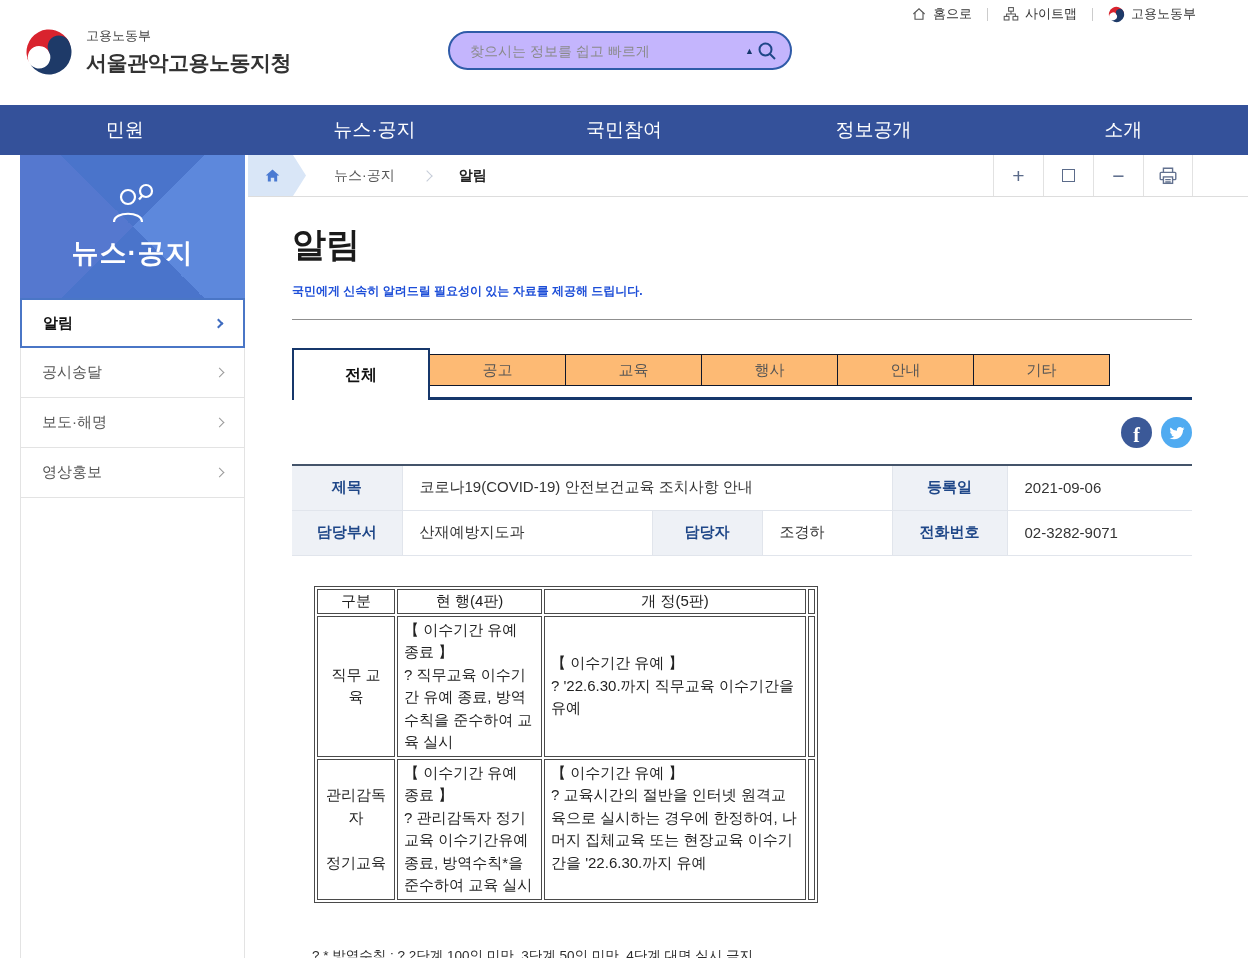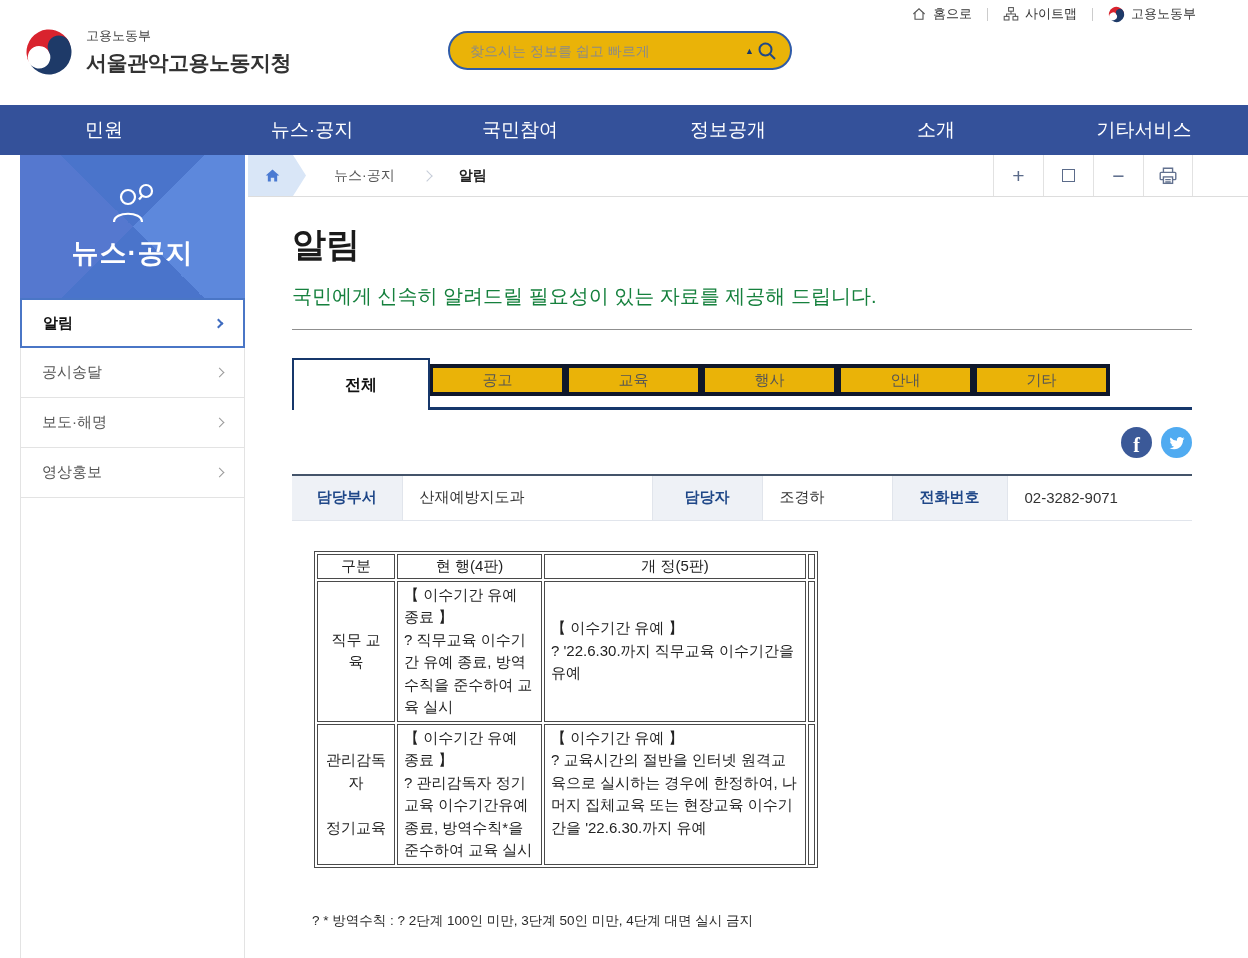--- a/index.html
+++ b/index.html
@@ -8,21 +8,21 @@
 
   
   .utilbar { position:absolute; top:3px; right:52px; height:22px; display:flex; align-items:center; gap:15px; font-size:13px; color:#333; }
   .util-item { display:flex; align-items:center; gap:6px; cursor:pointer; }
   .util-sep { width:1px; height:13px; background:#ccc; }
 
   
   .logo { position:absolute; left:24px; top:27px; display:flex; align-items:center; gap:12px; cursor:pointer; }
   .logo-text .small { font-size:13px; color:#3d3d3d; margin-bottom:4px; }
   .logo-text .big { font-size:21px; font-weight:bold; color:#333; letter-spacing:-0.5px; }
-  .search { position:absolute; left:448px; top:31px; width:344px; height:39px; border:2px solid #2f5ba8; border-radius:22px; background:#eab308; display:flex; align-items:center; padding:0 13px 0 18px; }
+  .search { position:absolute; left:448px; top:31px; width:344px; height:39px; border:2px solid #2f5ba8; border-radius:22px; background:#c4b5fd; display:flex; align-items:center; padding:0 13px 0 18px; }
   .search input { flex:1; border:none; outline:none; font-size:14px; color:#333; background:transparent; font-family:inherit; }
   .search input::placeholder { color:#8a8a8a; }
   .search .tri { color:#16376b; font-size:9px; margin-right:3px; }
 
   
   .nav { position:absolute; left:0; top:105px; width:1248px; height:50px; background:#34519a; display:flex; }
   .nav-item { flex:1; display:flex; align-items:center; justify-content:center; color:#fff; font-size:19px; cursor:pointer; }
 
   
   .crumbbar { position:absolute; left:248px; top:155px; width:1000px; height:42px; border-bottom:1px solid #ddd; display:flex; align-items:stretch; background:#fff; }
@@ -42,26 +42,26 @@
     background-image:conic-gradient(from 45deg at 50% 50%, #5d88dc 0 90deg, #4a74cb 90deg 180deg, #5578cf 180deg 270deg, #4a74cb 270deg 360deg); }
   .side-title { font-size:27px; font-weight:bold; letter-spacing:1px; }
   .side-item { height:50px; display:flex; align-items:center; padding:0 21px; border-bottom:1px solid #e3e3e3; font-size:15px; color:#555; background:#fff; cursor:pointer; }
   .side-item .arrow { margin-left:auto; width:7px; height:7px; border-top:1px solid #9a9a9a; border-right:1px solid #9a9a9a; transform:rotate(45deg); }
   .side-item.active { border:2px solid #4a76c6; margin:0 -1px; font-weight:bold; color:#111; }
   .side-item.active .arrow { border-top:2px solid #3f6cc0; border-right:2px solid #3f6cc0; }
 
   
   .main { position:absolute; left:292px; top:222px; width:900px; }
   .page-title { margin:0; font-size:34px; font-weight:bold; color:#1b1b1b; }
-  .page-desc { margin-top:15px; font-size:20px; color:#15803d; }
+  .page-desc { margin-top:15px; font-size:12px; color:#1d4ed8;font-weight:bold; }
   .title-line { margin-top:19px; border-top:1px solid #8f8f8f; height:0; }
 
   .tabs { position:relative; margin-top:28px; height:52px; display:flex; }
   .tabs::after { content:""; position:absolute; left:0; bottom:0; width:100%; height:3px; background:#16376b; z-index:1; }
-  .tab { width:137px; margin-top:6px; margin-left:-1px; height:32px; border:4px solid #0f172a; display:flex; align-items:center; justify-content:center; font-size:15px; color:#555; background:#eab308; cursor:pointer; }
+  .tab { width:137px; margin-top:6px; margin-left:-1px; height:32px; border:1px solid #0f172a; display:flex; align-items:center; justify-content:center; font-size:15px; color:#555; background:#fdba74; cursor:pointer; }
   .tab.active { width:138px; margin:0; height:52px; border:2px solid #16376b; border-bottom:none; font-size:16px; font-weight:bold; color:#111; position:relative; z-index:2; background:#fff; }
 
   .social { margin-top:17px; display:flex; justify-content:flex-end; gap:9px; }
   .sicon { width:31px; height:31px; border-radius:50%; display:flex; align-items:center; justify-content:center; cursor:pointer; }
   .sicon.fb { background:#3b5998; color:#fff; font-family:"Liberation Serif", serif; font-weight:bold; font-size:20px; padding-top:6px; }
   .sicon.tw { background:#50abf1; }
 
   .info-table { margin-top:16px; width:900px; border-collapse:collapse; border-top:2px solid #44546a; font-size:15px; table-layout:fixed; }
   .info-table td { height:45px; border:1px solid #e1e5ec; padding:0 17px; color:#333; background:#fff; }
   .info-table td.ihead { background:#eef1f6; color:#1f4788; font-weight:bold; text-align:center; padding:0; }
@@ -138,21 +138,20 @@
         <path d="M13 13 L18 18"></path>
       </svg>
   </div>
 
   <nav class="nav">
     <div class="nav-item">민원</div>
     <div class="nav-item">뉴스·공지</div>
     <div class="nav-item">국민참여</div>
     <div class="nav-item">정보공개</div>
     <div class="nav-item">소개</div>
-    <div class="nav-item">기타서비스</div>
   </nav>
 
   <div class="crumbbar">
     <div class="crumb-home">
       <svg width="17" height="17" viewBox="0 0 20 20" fill="#4a7ad2">
           <path d="M10 3 L18 10 H15.5 V17 H12 V12.5 H8 V17 H4.5 V10 H2 Z"></path>
         </svg>
     </div>
     <div class="crumb-item">뉴스·공지</div>
     <div class="crumb-sep"></div>
@@ -232,20 +231,26 @@
     <table class="info-table">
       <colgroup>
           <col style="width:110px">
           <col style="width:250px">
           <col style="width:110px">
           <col style="width:130px">
           <col style="width:115px">
           <col style="width:185px">
         </colgroup>
       <tbody>
+          <tr>
+        <td class="ihead">제목</td>
+        <td colspan="3">코로나19(COVID-19) 안전보건교육 조치사항 안내</td>
+        <td class="ihead">등록일</td>
+        <td>2021-09-06</td>
+      </tr>
       <tr>
         <td class="ihead">담당부서</td>
         <td>산재예방지도과</td>
         <td class="ihead">담당자</td>
         <td>조경하</td>
         <td class="ihead">전화번호</td>
         <td>02-3282-9071</td>
       </tr>
     </tbody>
       </table>

